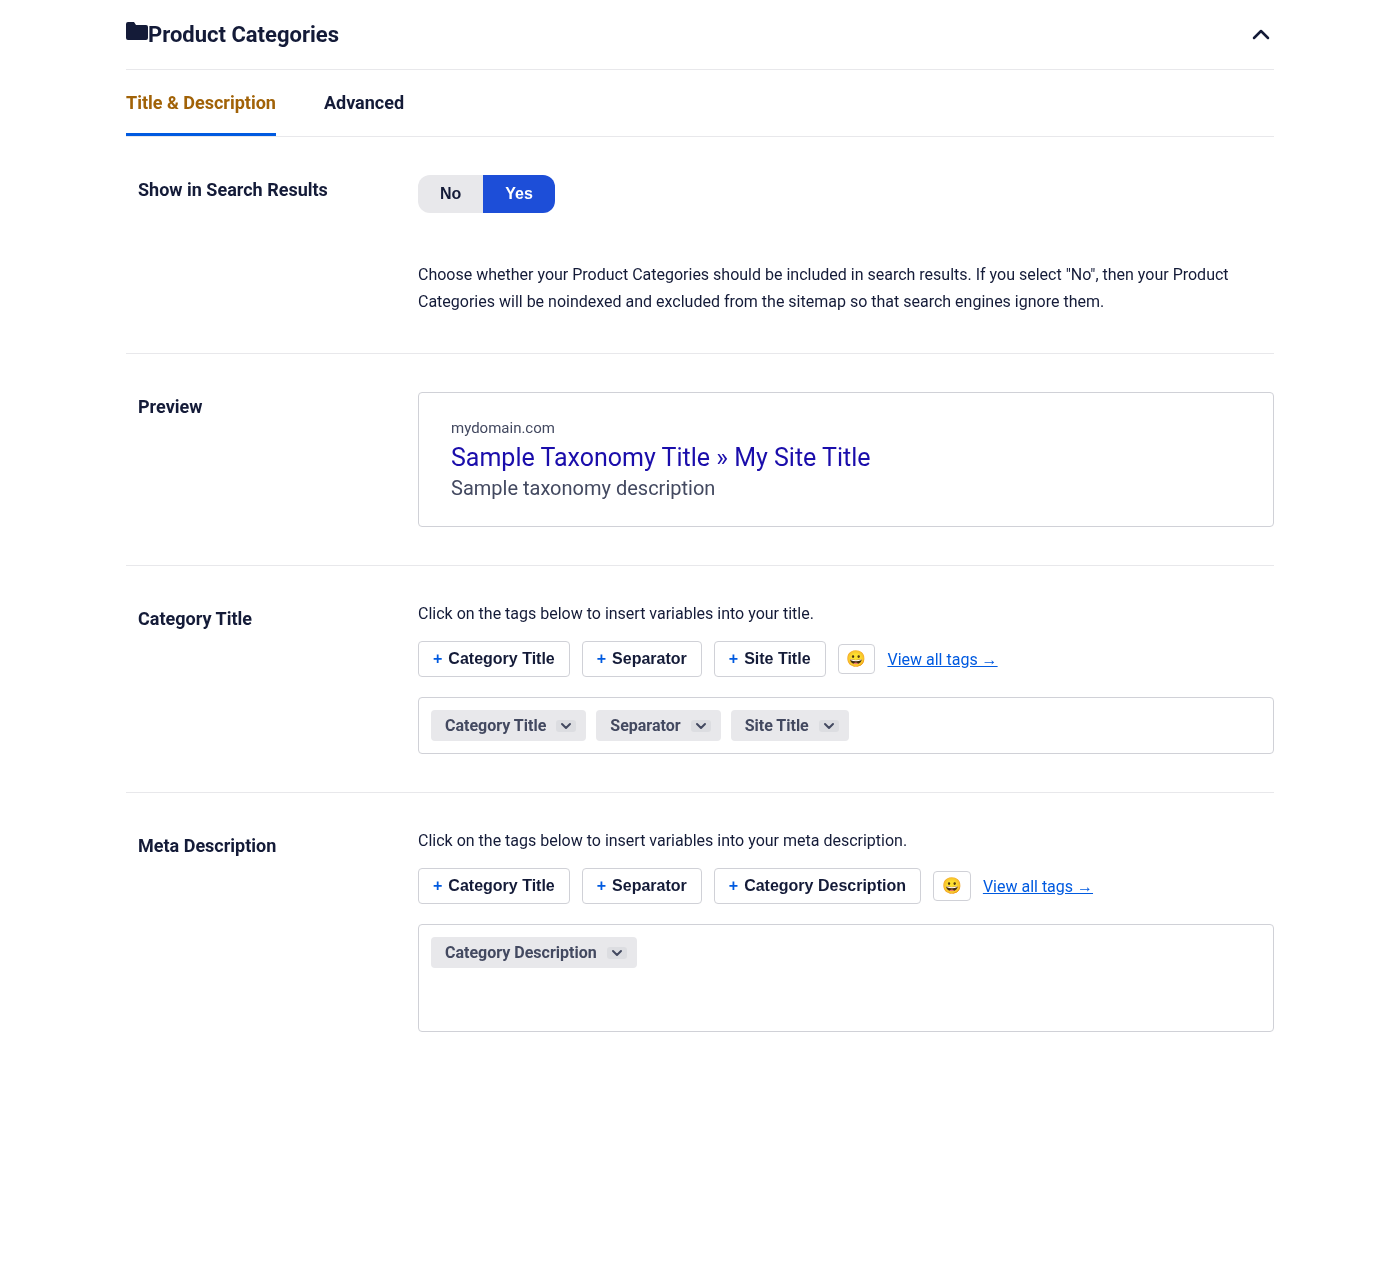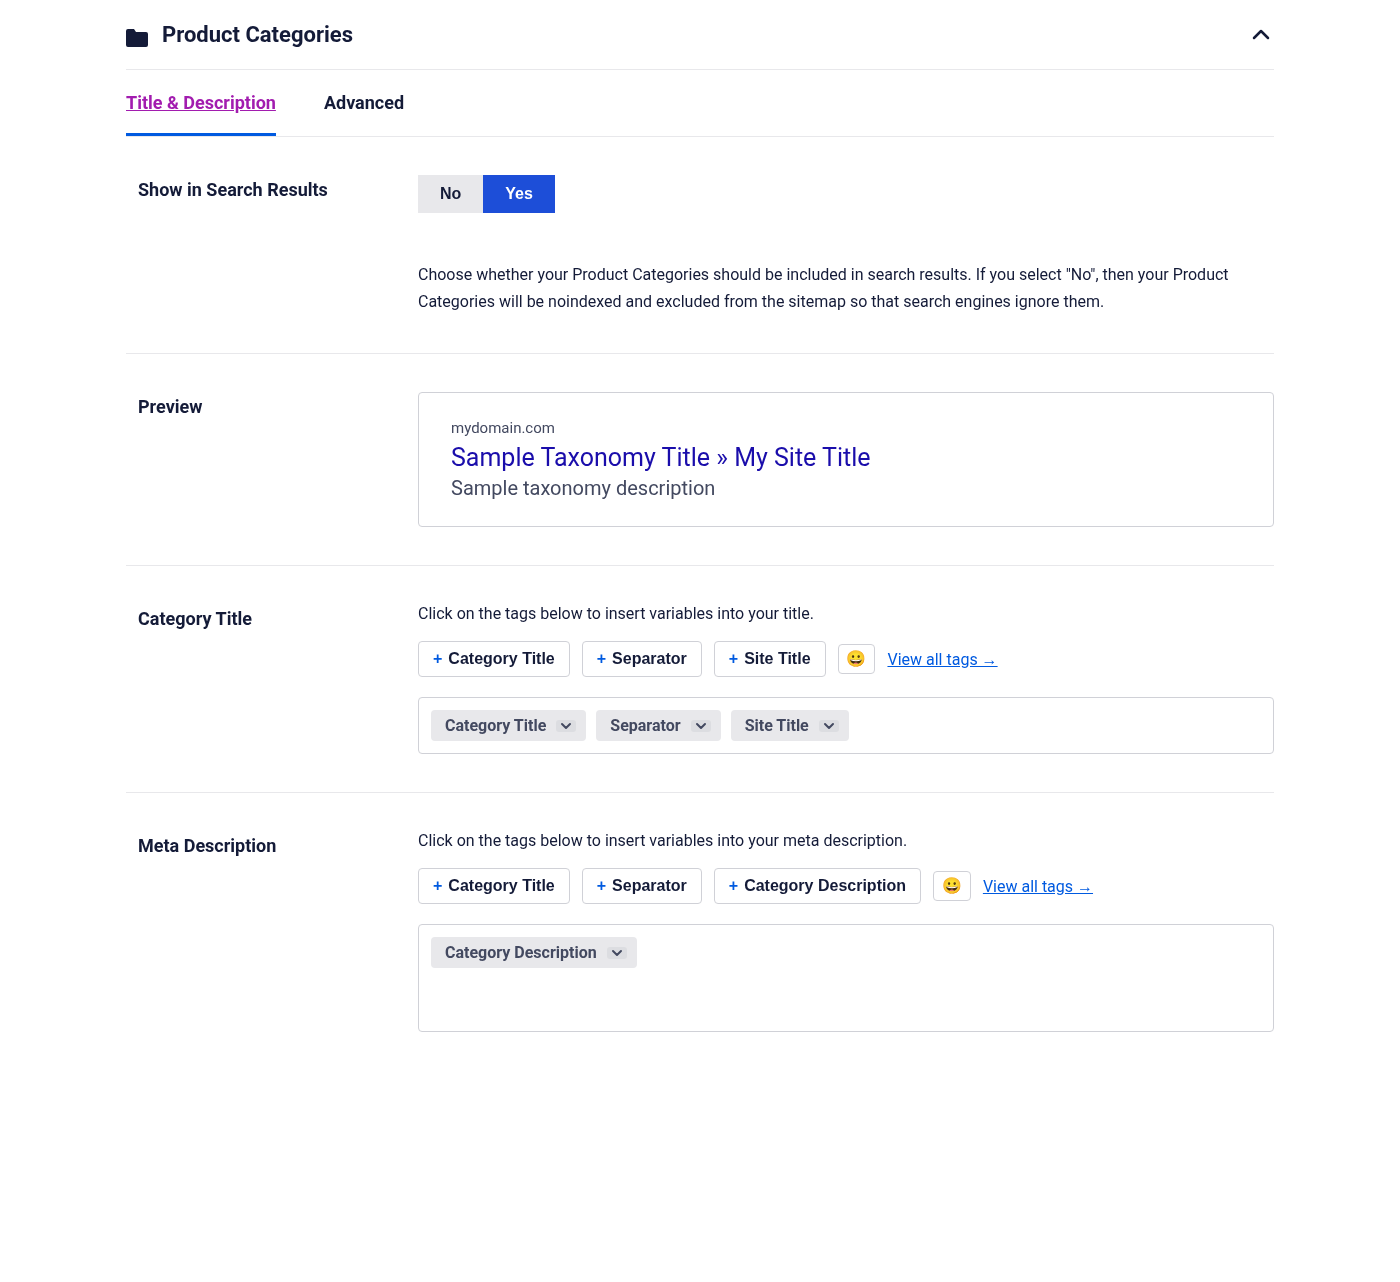--- a/index.html
+++ b/index.html
@@ -16,22 +16,22 @@
   }
   .header {
     display: flex;
     align-items: center;
     justify-content: space-between;
     padding: 22px 0 22px 0;
     border-bottom: 1px solid #E8E8EB;
   }
   .header-left {
     display: flex;
-    align-items: flex-end;
-    gap: 14px;
+    align-items: flex-start;
+    gap: 0;
   }
   .folder-icon {
     display: inline-flex;
   }
   .page-title {
     font-size: 22px;
     font-weight: 700;
     color: #141B38;
   }
   .collapse-btn {
@@ -45,23 +45,22 @@
   }
   .tab {
     padding: 22px 0 20px 0;
     font-size: 18px;
     font-weight: 700;
     color: #141B38;
     cursor: pointer;
     border-bottom: 3px solid transparent;
   }
   .tab.active {
-    color: #a21caf;
+    color: #a16207;
     border-bottom-color: #005AE0;
-    text-decoration: underline;
   }
   .section {
     display: flex;
     align-items: flex-start;
     padding: 38px 0;
     border-bottom: 1px solid #E8E8EB;
   }
   .section:last-child { border-bottom: none; }
   .section-label {
     width: 280px;
@@ -70,21 +69,21 @@
     font-weight: 700;
     color: #141B38;
     padding-top: 4px;
     margin-left: 12px;
   }
   .section-body {
     flex: 1;
   }
   .toggle-group {
     display: inline-flex;
-    border-radius: 0;
+    border-radius: 12px;
     overflow: hidden;
     margin-bottom: 20px;
   }
   .toggle-opt {
     padding: 10px 22px;
     font-size: 16px;
     font-weight: 700;
     cursor: pointer;
     border: none;
   }

